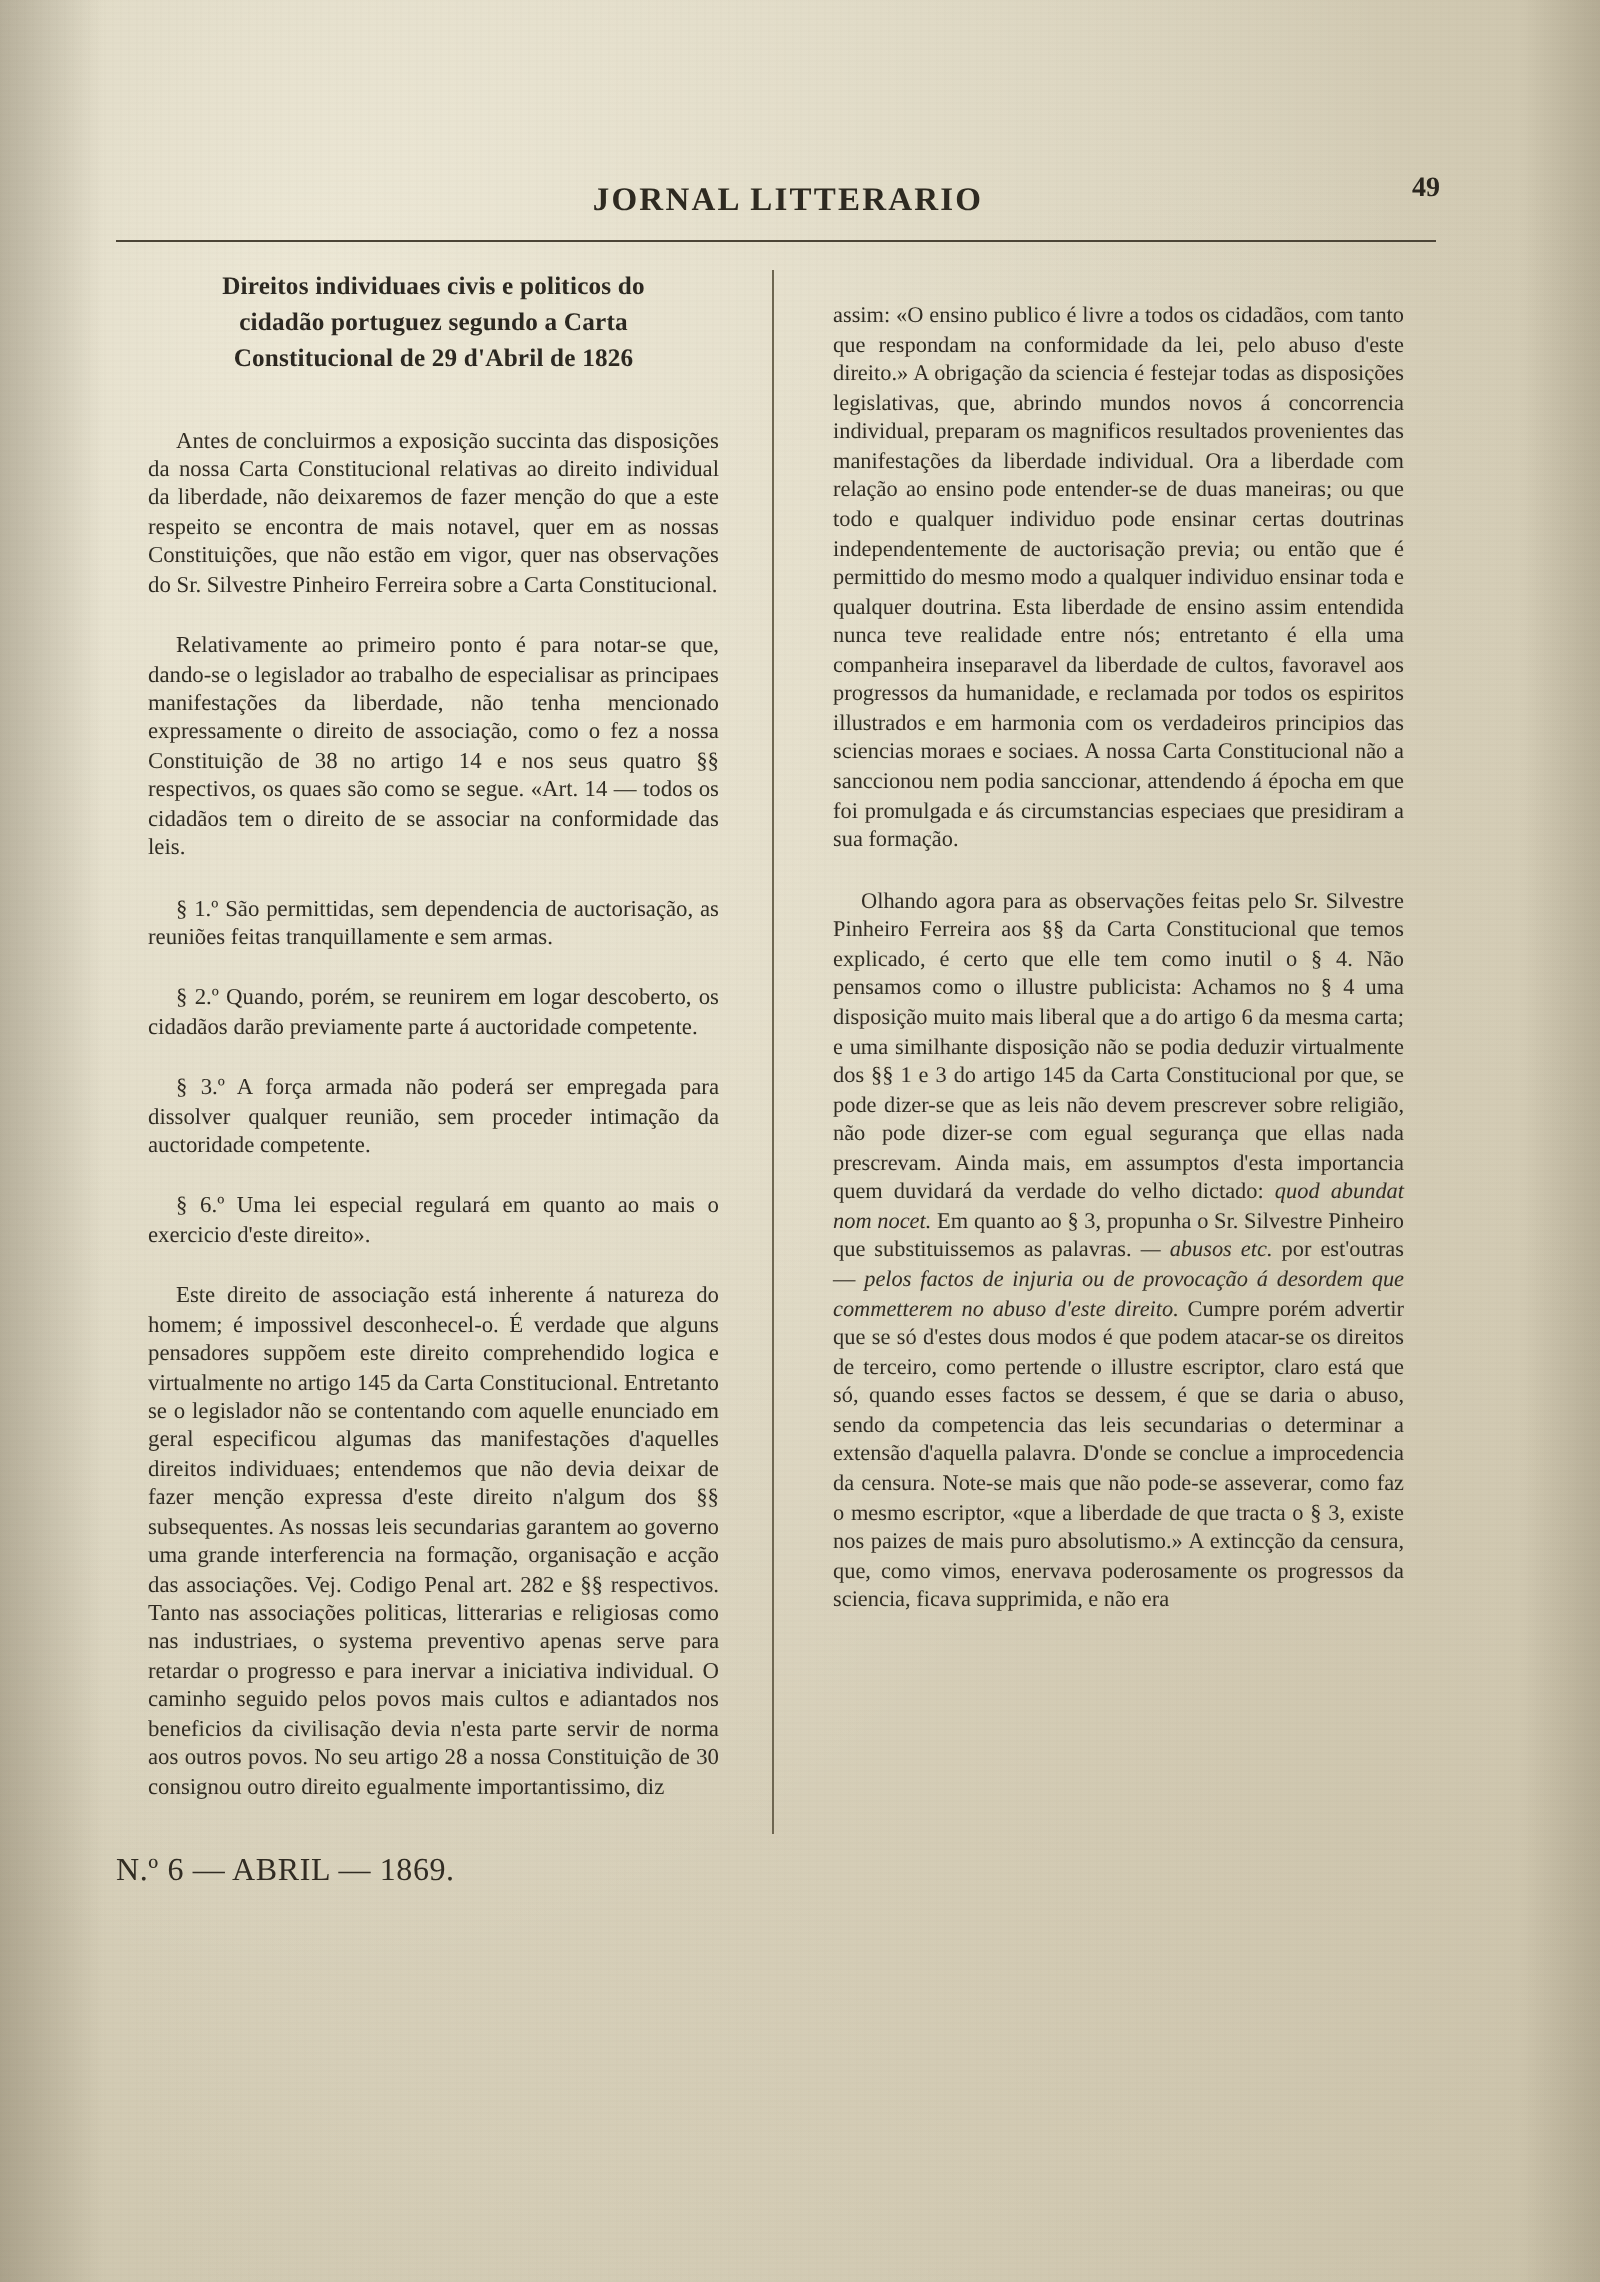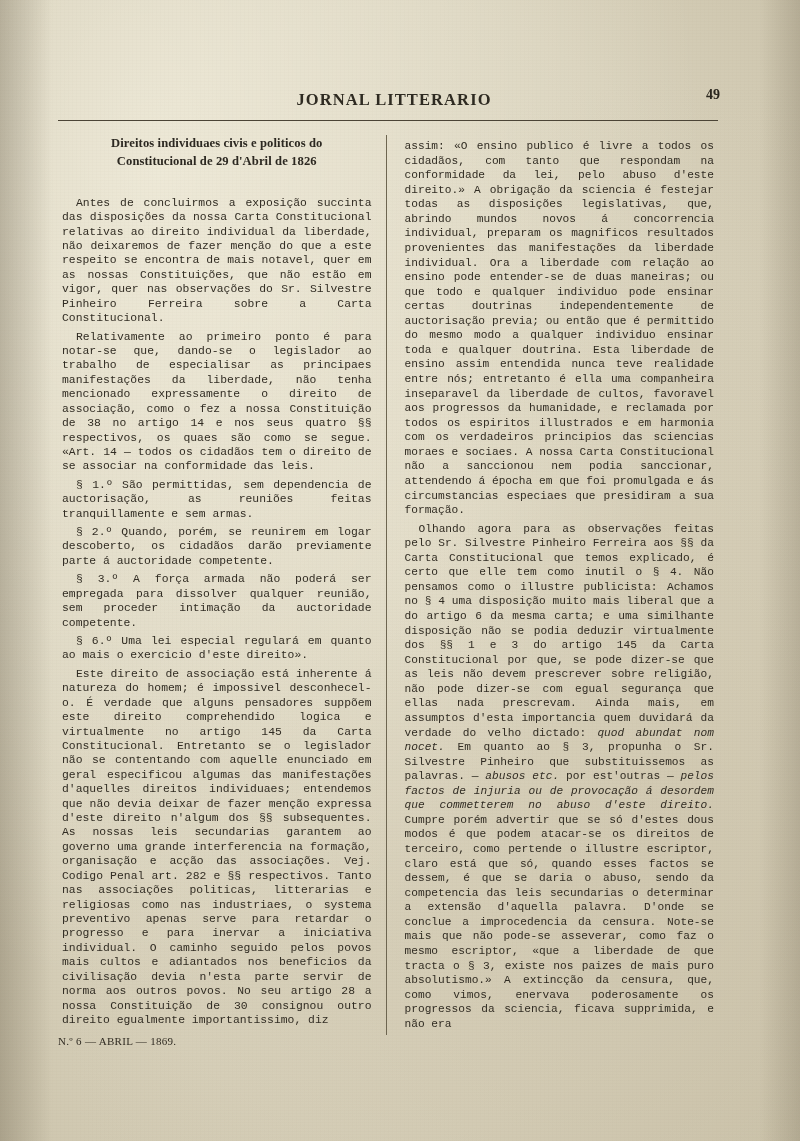--- a/index.html
+++ b/index.html
@@ -97,43 +97,42 @@
     font-size: 12.6px;
     line-height: 1.42;
     color: #2c2821;
     margin: 0 0 25px 0;
     letter-spacing: .1px;
   }
   .article-title .l2 { display:block; }
   .article-title .l3 { display:block; }
 
   p.body {
-    margin: 4px;
+    margin: 16px;
     font-size: 11.4px;
     line-height: 1.265;
     text-align: justify;
     text-justify: inter-word;
     color: #312c23;
     text-indent: 14px;
     hyphens: manual;
-    font-family: Liberation Mono, monospace;
   }
   p.body + p.body { margin-top: 0px; }
 
   .col.right p.body {
     font-size: 11.2px;
     line-height: 1.30;
   }
   .col.right p.first { text-indent: 0; }
 
   i, em { font-style: italic; }
 
   .footer {
-    margin-top: 0;
-    font-size: 11px;
+    margin-top: 10px;
+    font-size: 16px;
     letter-spacing: .3px;
     color: #312c23;
   }
   .footer .sc { font-variant: small-caps; }
 </style>
 </head>
 <body>
 
 <div class="page">
   <div class="grain"></div>
@@ -145,20 +144,21 @@
     <div class="header">
       <div class="header-title">JORNAL LITTERARIO</div>
       <div class="page-number">49</div>
     </div>
 
     <div class="columns">
 
       <div class="col left">
         <h1 class="article-title">
           <span class="l1">Direitos individuaes civis e politicos do</span>
+          <span class="l2">cidadão portuguez segundo a Carta</span>
           <span class="l3">Constitucional de 29 d'Abril de 1826</span>
         </h1>
 
         <p class="body">Antes de concluirmos a exposição succinta das disposições da nossa Carta Constitucional relativas ao direito individual da liberdade, não deixaremos de fazer menção do que a este respeito se encontra de mais notavel, quer em as nossas Constituições, que não estão em vigor, quer nas observações do Sr. Silvestre Pinheiro Ferreira sobre a Carta Constitucional.</p>
         <p class="body">Relativamente ao primeiro ponto é para notar-se que, dando-se o legislador ao trabalho de especialisar as principaes manifestações da liberdade, não tenha mencionado expressamente o direito de associação, como o fez a nossa Constituição de 38 no artigo 14 e nos seus quatro §§ respectivos, os quaes são como se segue. «Art. 14 — todos os cidadãos tem o direito de se associar na conformidade das leis.</p>
         <p class="body">§ 1.º São permittidas, sem dependencia de auctorisação, as reuniões feitas tranquillamente e sem armas.</p>
         <p class="body">§ 2.º Quando, porém, se reunirem em logar descoberto, os cidadãos darão previamente parte á auctoridade competente.</p>
         <p class="body">§ 3.º A força armada não poderá ser empregada para dissolver qualquer reunião, sem proceder intimação da auctoridade competente.</p>
         <p class="body">§ 6.º Uma lei especial regulará em quanto ao mais o exercicio d'este direito».</p>
         <p class="body">Este direito de associação está inherente á natureza do homem; é impossivel desconhecel-o. É verdade que alguns pensadores suppõem este direito comprehendido logica e virtualmente no artigo 145 da Carta Constitucional. Entretanto se o legislador não se contentando com aquelle enunciado em geral especificou algumas das manifestações d'aquelles direitos individuaes; entendemos que não devia deixar de fazer menção expressa d'este direito n'algum dos §§ subsequentes. As nossas leis secundarias garantem ao governo uma grande interferencia na formação, organisação e acção das associações. Vej. Codigo Penal art. 282 e §§ respectivos. Tanto nas associações politicas, litterarias e religiosas como nas industriaes, o systema preventivo apenas serve para retardar o progresso e para inervar a iniciativa individual. O caminho seguido pelos povos mais cultos e adiantados nos beneficios da civilisação devia n'esta parte servir de norma aos outros povos. No seu artigo 28 a nossa Constituição de 30 consignou outro direito egualmente importantissimo, diz</p>

